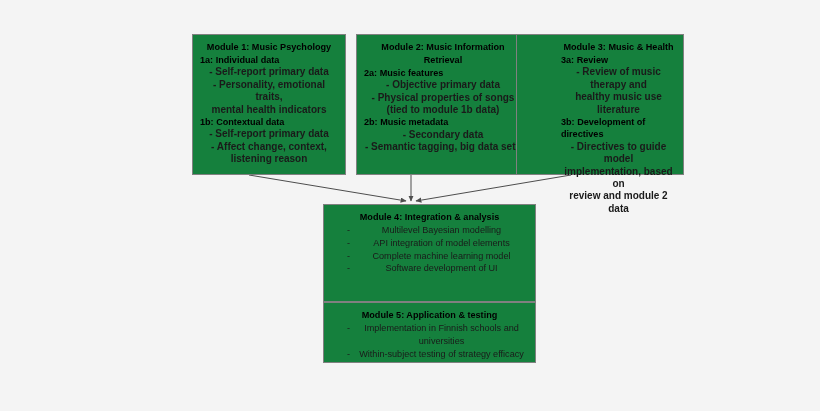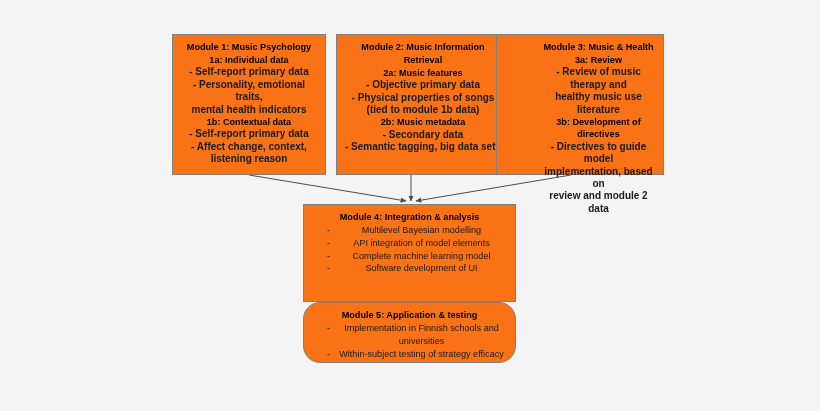--- a/index.html
+++ b/index.html
@@ -25,57 +25,58 @@
   #connector-layer {
     position: absolute;
     left: 0;
     top: 0;
     width: 820px;
     height: 411px;
     z-index: 1;
   }
   .module-box {
     position: absolute;
-    background: #f97316;
+    background: #15803d;
     border: 1px solid #808080;
     box-sizing: border-box;
     z-index: 2;
     padding: 6px 7px 5px 7px;
+    margin-left: 20px;
   }
   .module-title {
     font-weight: bold;
     font-size: 9.1px;
     line-height: 12.4px;
     color: #000000;
     text-align: center;
     margin: 0 0 0.5px 0;
   }
   .sub-head {
     font-weight: bold;
     font-size: 9.1px;
     line-height: 12.4px;
     color: #000000;
-    text-align: center;
+    text-align: left;
     margin: 0;
   }
   .body-line {
     font-weight: bold;
     font-size: 10px;
     line-height: 12.4px;
     color: #1a1a1a;
     text-align: center;
     margin: 0;
   }
   
   #module-1 { left: 172px; top: 34px;  width: 154px; height: 141px; }
   #module-2 { left: 336px; top: 34px;  width: 174px; height: 141px; }
   #module-3 { left: 496px; top: 34px;  width: 168px; height: 141px; padding-left: 44px; }
   
   #module-4 { left: 303px; top: 204px; width: 213px; height: 98px; padding: 6px 10px 5px 10px; }
-  #module-5 { left: 303px; top: 302px; width: 213px; height: 61px; padding: 6px 10px 5px 10px; border-radius: 17px; }
+  #module-5 { left: 303px; top: 302px; width: 213px; height: 61px; padding: 6px 10px 5px 10px; }
 
   .bullet-list {
     list-style: none;
     margin: 0;
     padding: 0;
   }
   .bullet-row {
     display: flex;
     align-items: flex-start;
     margin: 0;

